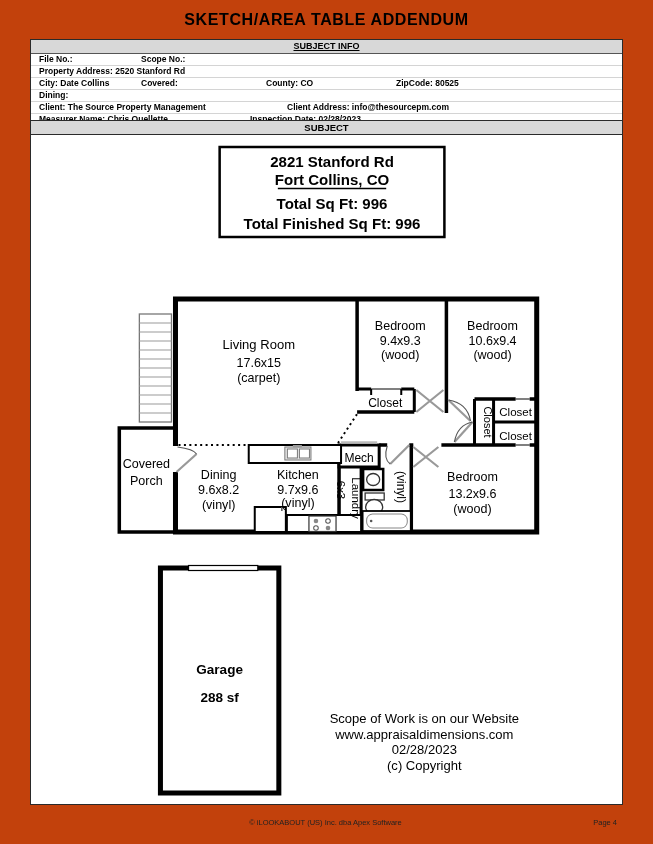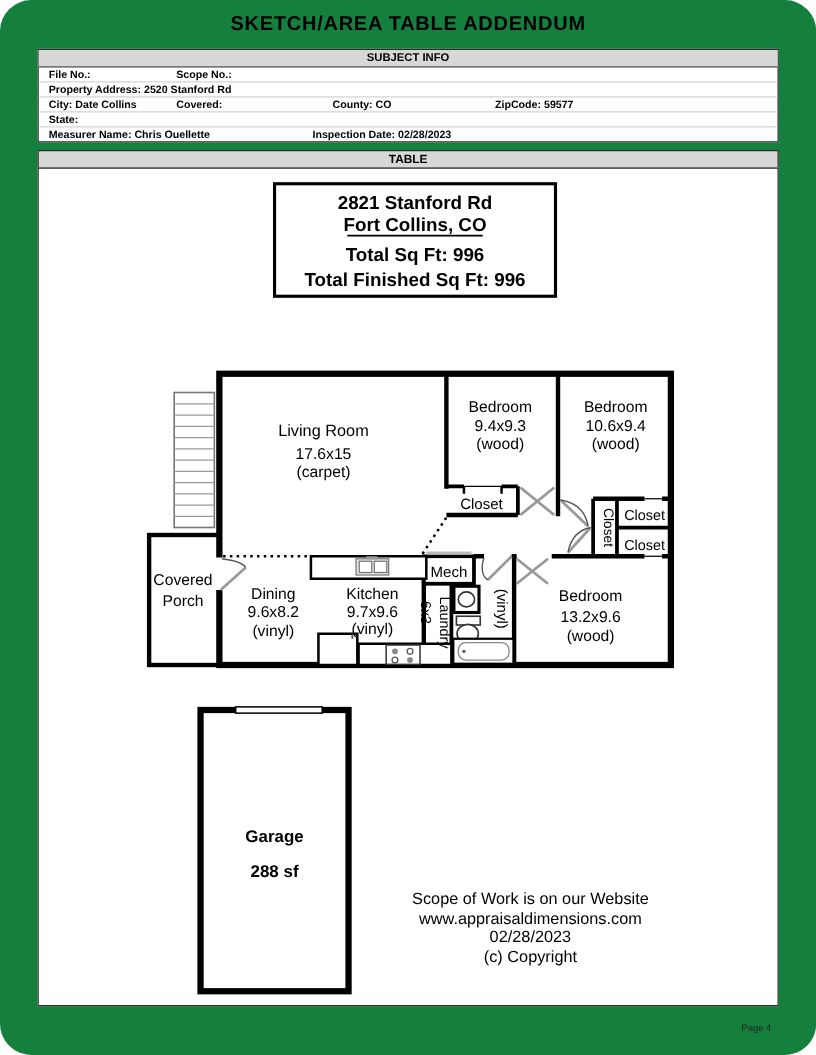--- a/index.html
+++ b/index.html
@@ -1,22 +1,22 @@
 <!DOCTYPE html>
 <html><head>
 <meta charset="utf-8">
 <style>
   html,body{margin:0;padding:0;background:#fff;}
-  .page{position:relative;width:653px;height:844px;background:#15803d;
-        font-family:"Liberation Sans", sans-serif;color:#000;overflow:hidden;border-radius:25px;}
+  .page{position:relative;width:653px;height:844px;background:#c2410c;
+        font-family:"Liberation Sans", sans-serif;color:#000;overflow:hidden;}
   .doc-title{position:absolute;top:11px;left:0;width:100%;text-align:center;
         font-size:16px;font-weight:bold;letter-spacing:.6px;}
   .subject-table{position:absolute;top:39px;left:30px;width:591px;border:1.5px solid #2a2a2a;background:#fff;}
   .bar{height:13px;line-height:13px;background:#d8d8d8;border-bottom:1px solid #555;
-       text-align:center;font-weight:bold;font-size:9px;}
+       text-align:center;font-weight:bold;font-size:9px;text-decoration:underline;}
   .trow{position:relative;height:11px;border-bottom:1px solid #d4d4d4;font-size:8.5px;line-height:11px;}
   .trow:last-child{border-bottom:none;}
   .trow span{position:absolute;top:0;white-space:nowrap;font-weight:bold;}
   .sketch-bar{position:absolute;top:120px;left:30px;width:591px;height:13px;line-height:13px;
        border:1.5px solid #2a2a2a;background:#d8d8d8;text-align:center;font-weight:bold;font-size:9.5px;}
   .sketch-box{position:absolute;top:134px;left:30px;width:591px;height:669px;border:1.5px solid #2a2a2a;background:#fff;}
   .sketch-box svg{position:absolute;inset:0;width:100%;height:100%;}
   svg text{font-family:"Liberation Sans", sans-serif;fill:#000;}
   .footer-center{position:absolute;top:818px;left:30px;width:591px;text-align:center;font-size:7.5px;color:#222;}
   .footer-right{position:absolute;top:818px;right:36px;font-size:7.5px;color:#222;}
@@ -34,32 +34,36 @@
       <span style="left:8px">File No.:</span>
       <span style="left:110px">Scope No.:</span>
     </div>
     <div class="trow">
       <span style="left:8px">Property Address: 2520 Stanford Rd</span>
     </div>
     <div class="trow">
       <span style="left:8px">City: Date Collins</span>
       <span style="left:110px">Covered:</span>
       <span style="left:235px">County: CO</span>
-      <span style="left:365px">ZipCode: 59577</span>
-    </div>
-    <div class="trow">
-      <span style="left:8px">State:</span>
+      <span style="left:365px">ZipCode: 80525</span>
+    </div>
+    <div class="trow">
+      <span style="left:8px">Dining:</span>
+    </div>
+    <div class="trow">
+      <span style="left:8px">Client: The Source Property Management</span>
+      <span style="left:256px">Client Address: info@thesourcepm.com</span>
     </div>
     <div class="trow">
       <span style="left:8px">Measurer Name: Chris Ouellette</span>
       <span style="left:219px">Inspection Date: 02/28/2023</span>
     </div>
   </div>
 
-  <div class="sketch-bar">TABLE</div>
+  <div class="sketch-bar">SUBJECT</div>
 
   <div class="sketch-box">
     <svg viewBox="31 134 589 669" preserveAspectRatio="none">
 
       <g>
         <rect x="219" y="146" width="224" height="90" fill="#fff" stroke="#000" stroke-width="2.5"></rect>
         <text x="331" y="166" text-anchor="middle" font-size="15" font-weight="bold">2821 Stanford Rd</text>
         <text x="331" y="184" text-anchor="middle" font-size="15" font-weight="bold">Fort Collins, CO</text>
         <line x1="277" y1="187.5" x2="385" y2="187.5" stroke="#000" stroke-width="1.5"></line>
         <text x="331" y="208" text-anchor="middle" font-size="15" font-weight="bold">Total Sq Ft: 996</text>
@@ -195,14 +199,15 @@
 
       <g font-size="13" text-anchor="middle">
         <text x="423" y="722">Scope of Work is on our Website</text>
         <text x="423" y="738">www.appraisaldimensions.com</text>
         <text x="423" y="753">02/28/2023</text>
         <text x="423" y="769">(c) Copyright</text>
       </g>
     </svg>
   </div>
 
+  <div class="footer-center">© iLOOKABOUT (US) Inc. dba Apex Software</div>
   <div class="footer-right">Page 4</div>
 </div>
 
 </body></html>

